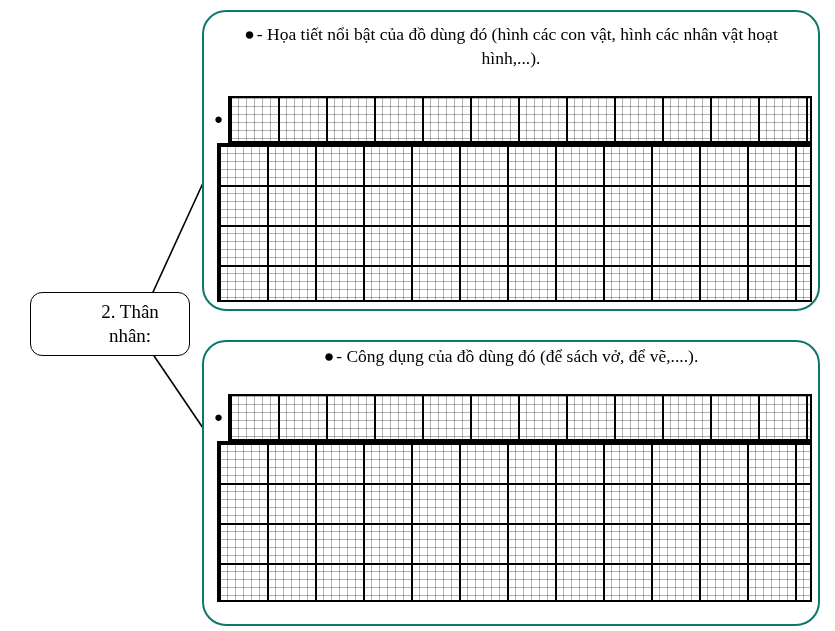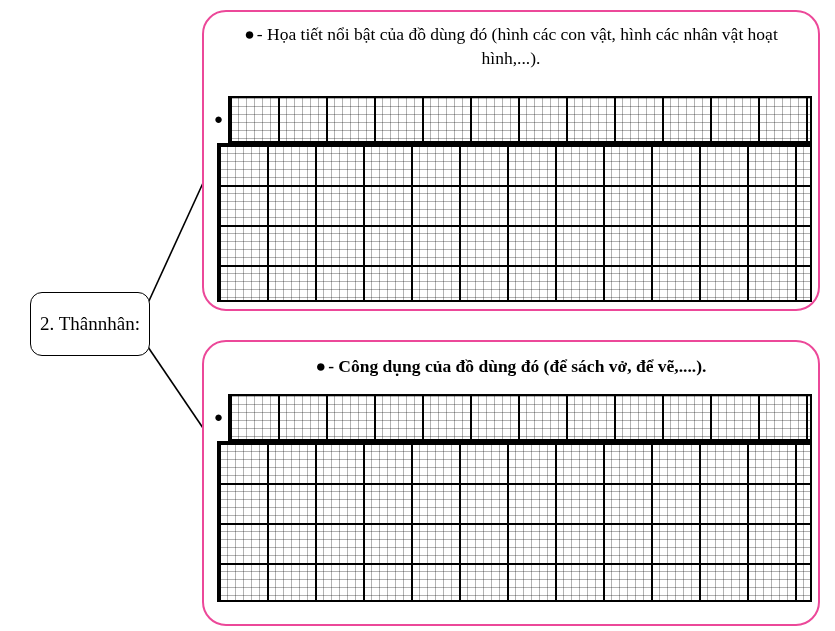--- a/index.html
+++ b/index.html
@@ -4,34 +4,34 @@
 <style>
   html,body{margin:0;padding:0;}
   body{
     width:835px;height:631px;background:#ffffff;position:relative;
     font-family:"Liberation Serif","DejaVu Serif",serif;color:#000;overflow:hidden;
   }
   .connectors{position:absolute;left:0;top:0;width:835px;height:631px;pointer-events:none;}
   .label-box{
     position:absolute;left:30px;top:292px;width:118px;height:62px;
     border:1.6px solid #000;border-radius:12px;background:#fff;
-    display:flex;flex-direction:row;align-items:center;justify-content:center;
-    font-size:19px;line-height:1.25;text-align:center;
+    display:flex;flex-direction:column;align-items:center;justify-content:center;
+    font-size:19px;line-height:1.25;text-align:center;padding-left:40px;
   }
   .panel{
-    position:absolute;border:2px solid #ec4899;border-radius:24px;background:#fff;box-sizing:border-box;
+    position:absolute;border:2px solid #0f766e;border-radius:24px;background:#fff;box-sizing:border-box;
   }
   .panel-top{left:202px;top:10px;width:618px;height:301px;}
   .panel-bottom{left:202px;top:340px;width:618px;height:286px;}
   .panel-title{
     position:absolute;left:16px;right:16px;text-align:center;
     font-size:17.5px;line-height:1.35;
   }
   .panel-top .panel-title{top:11px;}
-  .panel-bottom .panel-title{top:13px;font-weight:bold;}
+  .panel-bottom .panel-title{top:3px;}
   .bullet{margin-right:2px;}
   .row-bullet{position:absolute;font-size:15px;line-height:1;}
   .grid{
     position:absolute;border:2px solid #000;box-sizing:border-box;background-color:#fff;
   }
   .grid-fine{
     background-image:
       repeating-linear-gradient(to right,#000 0,#000 2px,transparent 2px,transparent 48px),
       repeating-linear-gradient(to right,rgba(0,0,0,.30) 0,rgba(0,0,0,.30) 1px,transparent 1px,transparent 8px),
       repeating-linear-gradient(to bottom,rgba(0,0,0,.30) 0,rgba(0,0,0,.30) 1px,transparent 1px,transparent 8px);

